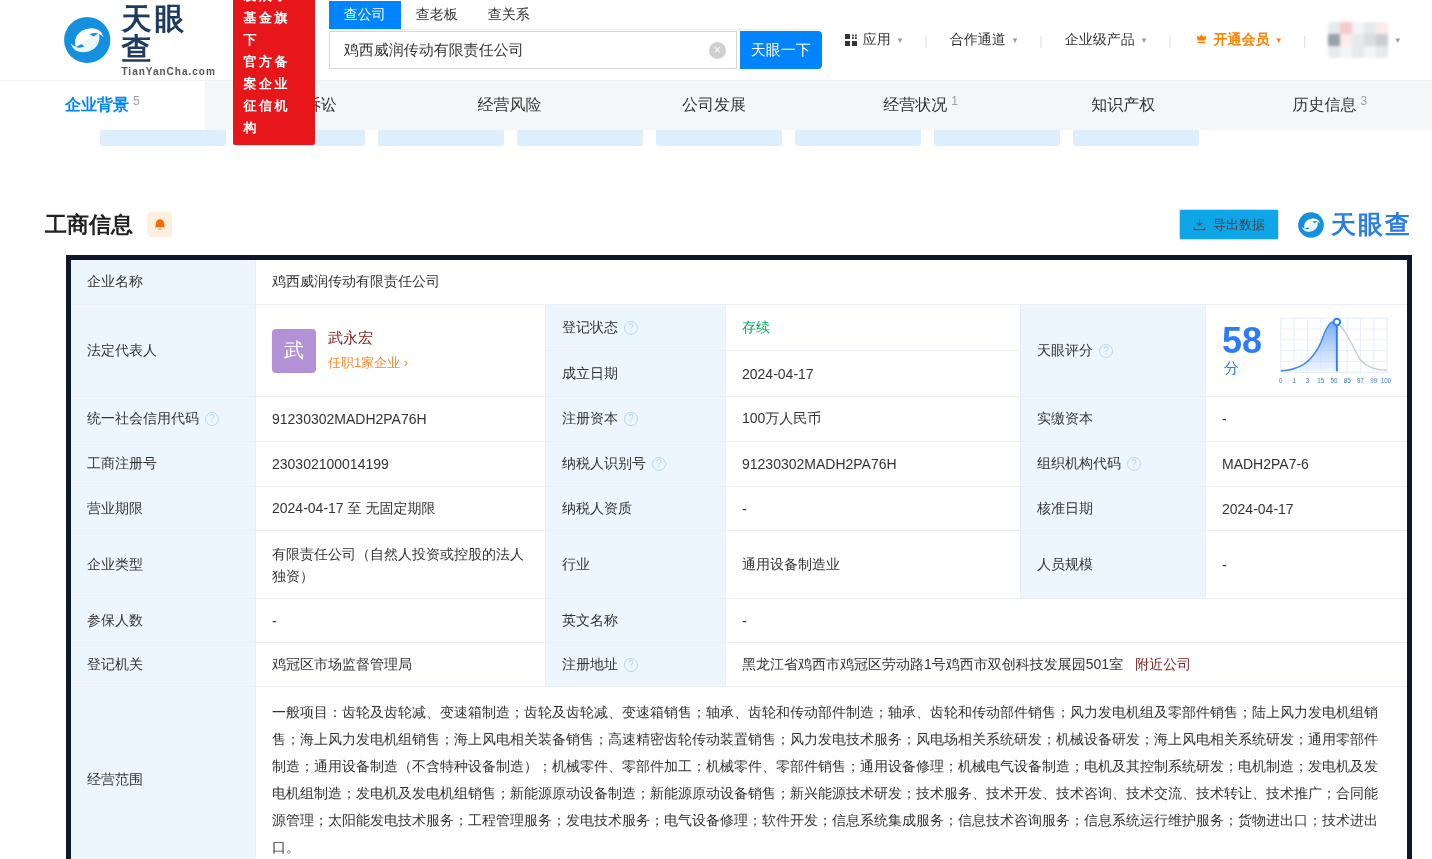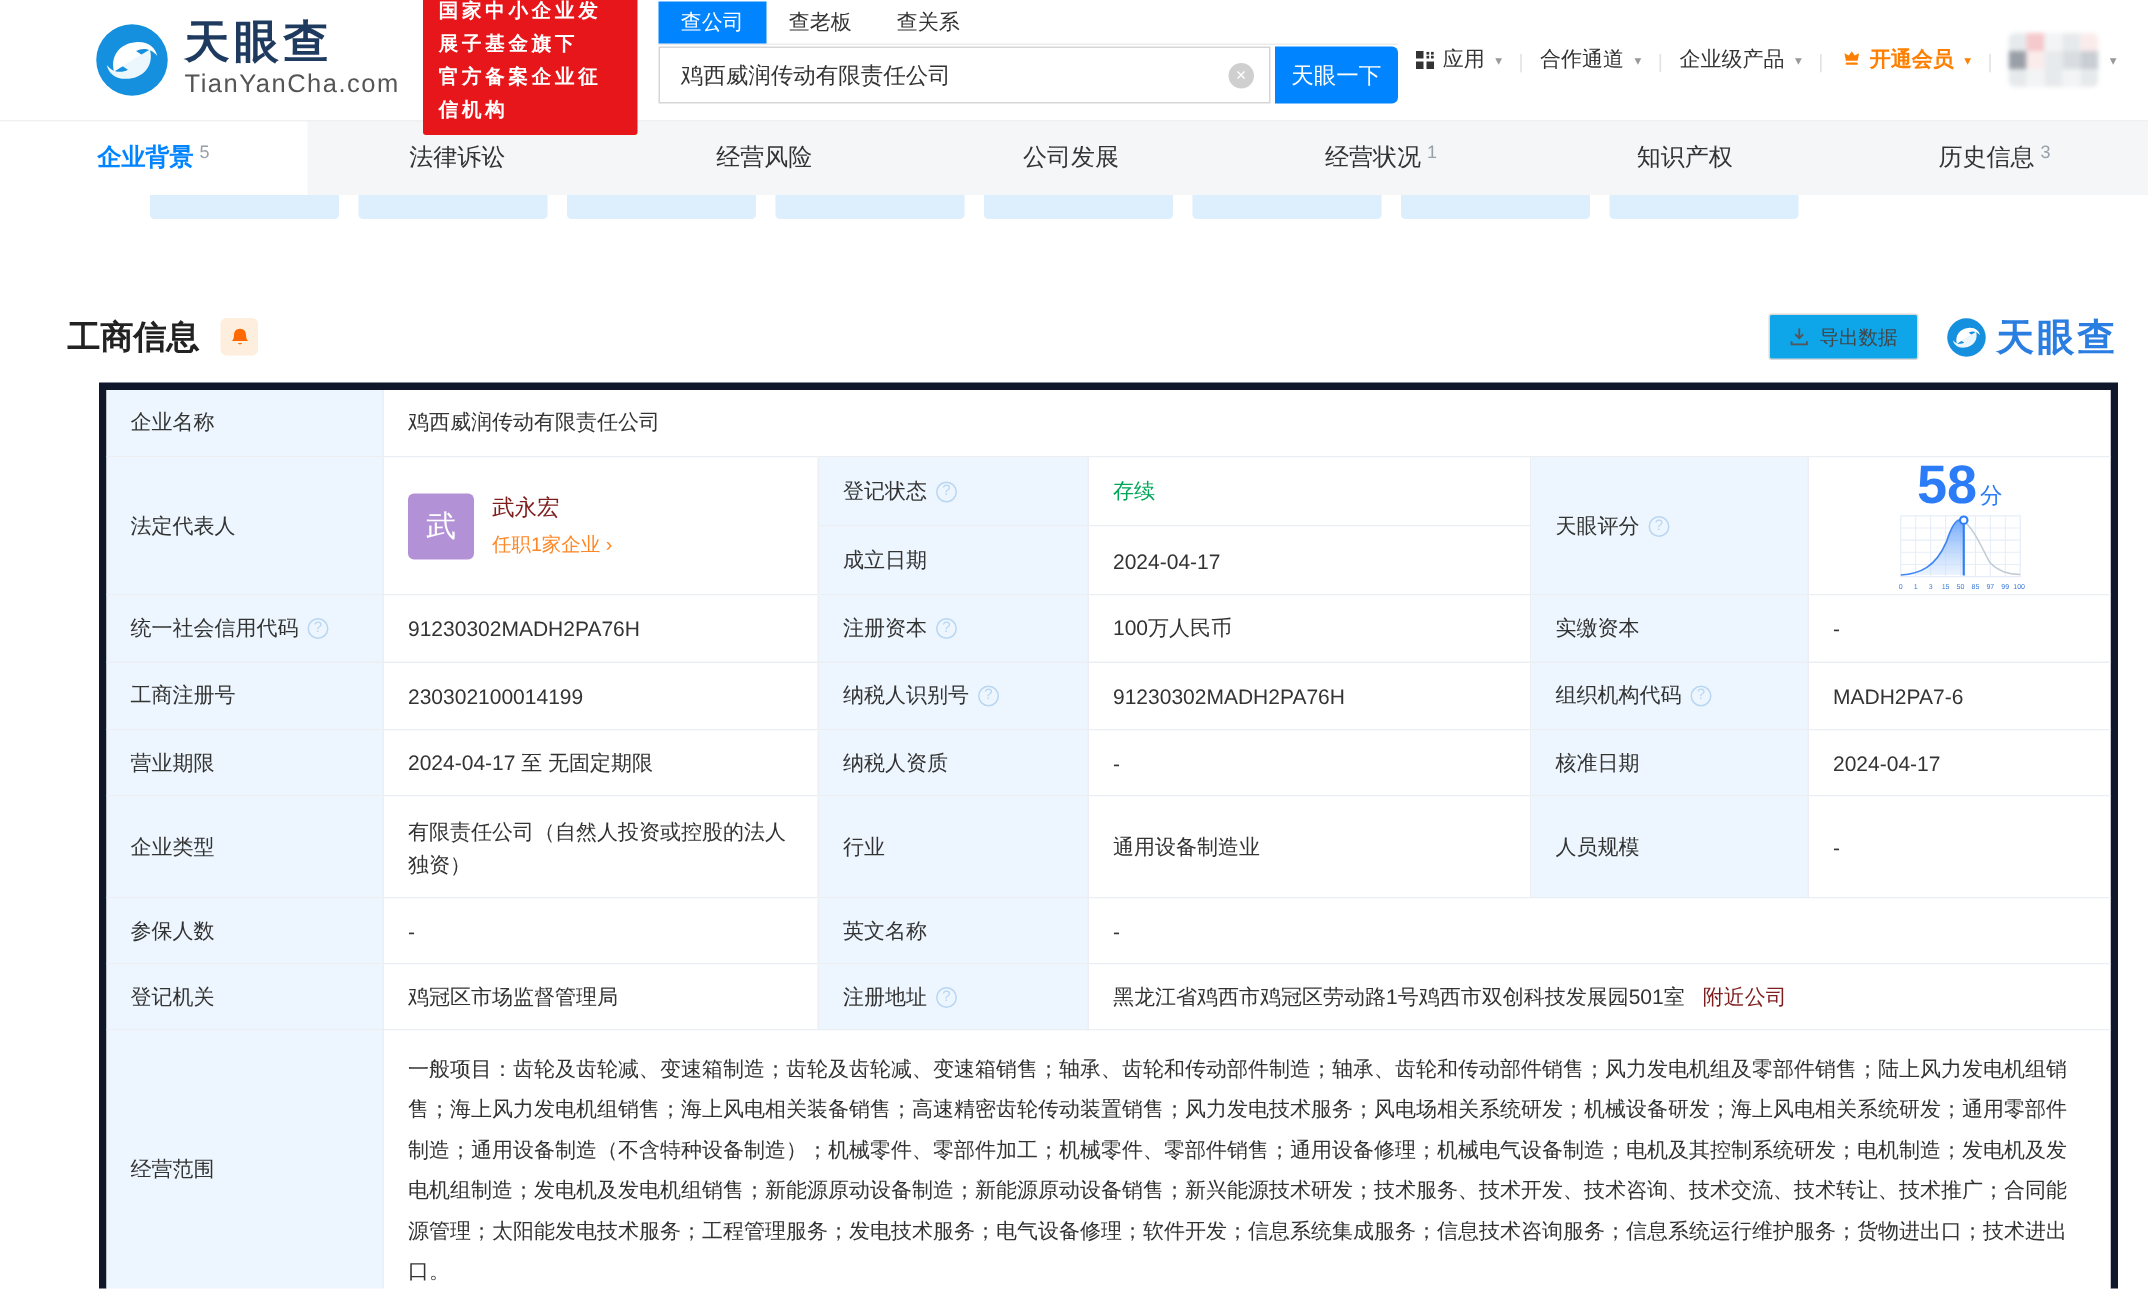--- a/index.html
+++ b/index.html
@@ -4,37 +4,37 @@
 <style>
   * { margin:0; padding:0; box-sizing:border-box; }
   html,body { width:1432px; height:859px; overflow:hidden; background:#fff;
     font-family:"Liberation Sans","DejaVu Sans",sans-serif; color:#333; }
 
   
   .topbar { height:80px; display:flex; align-items:center; background:#fff; position:relative; }
   .logo { margin-left:62px; display:flex; align-items:center; gap:9px; }
   .logo-swirl { width:52px; height:52px; }
   .logo-cn { font-size:30px; font-weight:bold; color:#1e3a5f; letter-spacing:3px; line-height:30px; }
-  .logo-en { font-size:17px; color:#555; letter-spacing:1px; margin-top:2px; }
+  .logo-en { font-size:10px; color:#555; letter-spacing:1px; margin-top:2px;font-weight:bold; }
   .gov-badge { margin-left:16px; background:#e7161b; color:#fff; padding:6px 10px; border-radius:2px;
     font-size:13px; font-weight:bold; line-height:22px; letter-spacing:2.5px; }
   .search-block { margin-left:14px; width:494px; align-self:flex-start; }
   .search-tabs { display:flex; align-items:flex-end; height:30px; border-bottom:1px solid #ececec; }
   .stab { font-size:14px; padding:5px 15px; color:#333; cursor:pointer; }
   .stab.active { background:#0084ff; color:#fff; }
   .search-row { display:flex; margin-top:1px; }
   .search-input { width:408px; height:38px; border:1px solid #d6d6d6; display:flex; align-items:center;
     padding:0 10px 0 14px; background:#fff; }
   .si-text { flex:1; font-size:15px; color:#333; }
   .clear-btn { width:17px; height:17px; border-radius:50%; background:#cfcfcf; color:#fff; font-size:12px;
     display:flex; align-items:center; justify-content:center; cursor:pointer; }
   .search-btn { width:82px; height:38px; background:#0084ff; color:#fff; font-size:15px; border:none;
     margin-left:3px; border-radius:0 4px 4px 0; cursor:pointer; }
   .top-nav { margin-left:auto; margin-right:10px; display:flex; align-items:center; font-size:14px; color:#333; }
-  .nav-item { display:flex; align-items:center; gap:5px; padding:0 11px; cursor:pointer; white-space:nowrap; }
+  .nav-item { display:flex; align-items:center; gap:5px; padding:0 22px; cursor:pointer; white-space:nowrap; }
   .sep { color:#e2e2e2; font-size:13px; }
   .caret { color:#999; font-size:9px; margin-left:2px; }
   .vip { color:#ff8000; font-weight:bold; }
   .vip .caret { color:#ff8000; }
   .avatar-blur { display:grid; grid-template-columns:repeat(5,12px); grid-auto-rows:12px;
     filter:blur(1.5px); border-radius:4px; overflow:hidden; }
   .m1{background:#9aa0a8}.m2{background:#e7eaec}.m3{background:#f6c9cc}.m4{background:#d9dde0}
   .m5{background:#fbecec}.m6{background:#f2f4f5}.m7{background:#c9ced4}
 
   
@@ -71,21 +71,21 @@
   .qmark { width:14px; height:14px; border:1px solid #b9d6f2; color:#b9d6f2; border-radius:50%;
     font-size:10px; line-height:12px; text-align:center; flex:none; cursor:pointer; }
   .green { color:#00a65a; }
   .link { color:#7f1d1d; text-decoration:none; cursor:pointer; }
   .rep-avatar { width:44px; height:44px; border-radius:4px; background:#b291d6; color:#fff; font-size:20px;
     display:flex; align-items:center; justify-content:center; flex:none; }
   .rep-name { font-size:15px; }
   .rep-link { color:#ff8624; font-size:13px; margin-top:6px; cursor:pointer; }
   .score-num { font-size:36px; font-weight:bold; color:#2b7cf6; line-height:1; }
   .score-unit { font-size:15px; color:#2b7cf6; margin-left:2px; }
-  .score-cell { gap:0;flex-direction:column; }
+  .score-cell { gap:0; }
   .multiline { line-height:22px; padding-top:12px; align-items:flex-start; }
   .scope-val { display:block; padding:12px 16px; line-height:27px; color:#333; }
 </style>
 </head>
 <body>
 
 <header class="topbar">
   <div class="logo">
     <svg class="logo-swirl" viewBox="0 0 48 48">
       <circle cx="24" cy="24" r="22" fill="#1590de"></circle>

